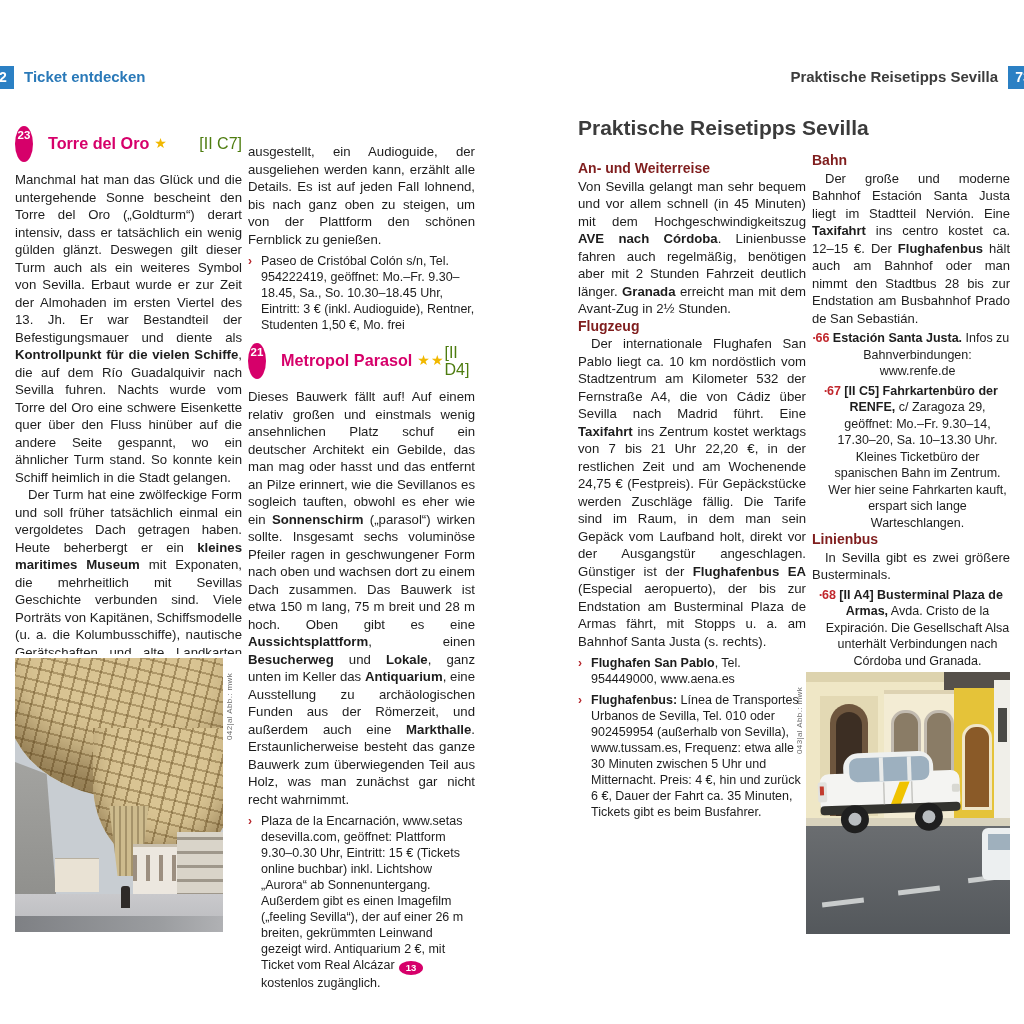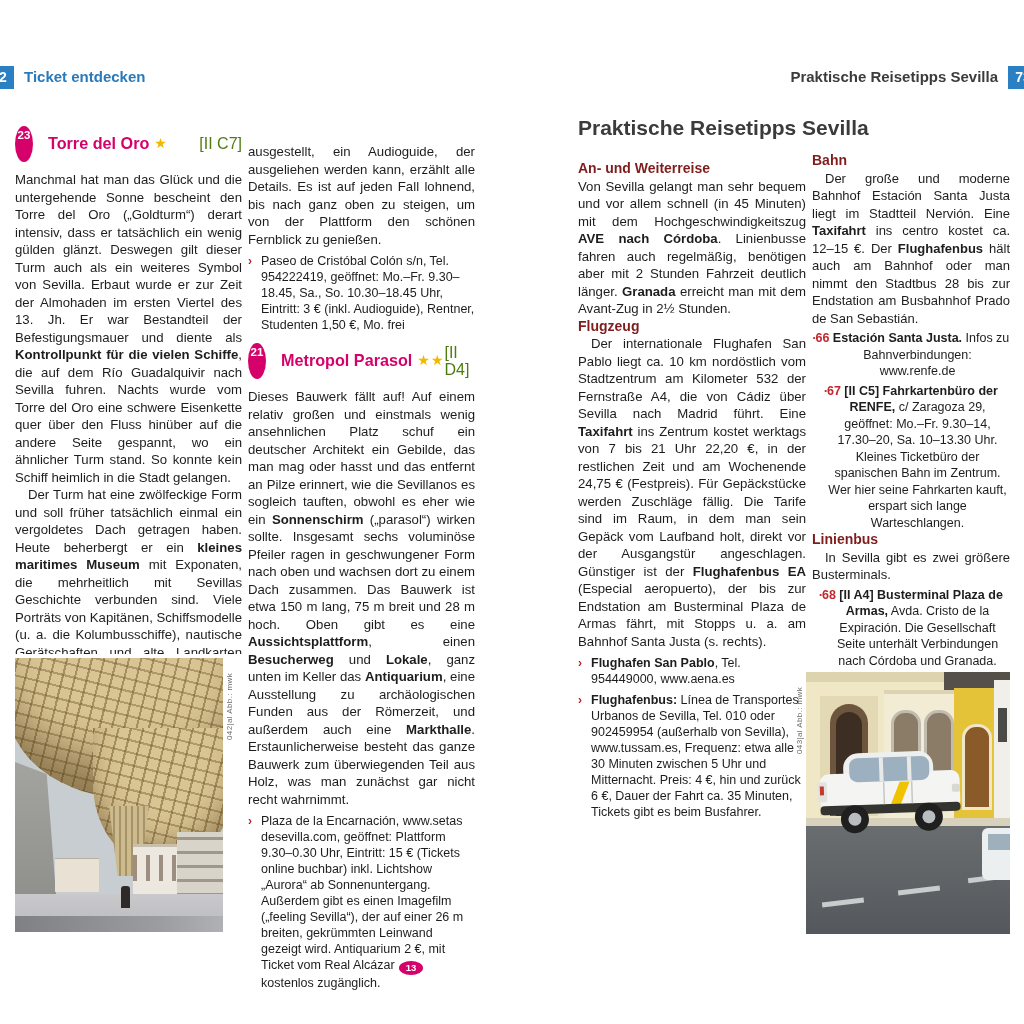--- a/index.html
+++ b/index.html
@@ -127,21 +127,21 @@
   </div>
 
 
   <div class="col" style="left:812px;top:152px;width:198px;font-size:13px;">
     <p class="subhead">Bahn</p>
     <p class="ind"><span>Der große und moderne Bahnhof Estación Santa Justa liegt im Stadtteil Nervión. Eine </span><span class="b">Taxifahrt</span><span> ins centro kostet ca. 12–15&nbsp;€. Der </span><span class="b">Flughafenbus</span><span> hält auch am Bahnhof oder man nimmt den Stadtbus 28 bis zur Endstation am Busbahnhof Prado de San Sebastián.</span></p>
     <div class="entry"><span class="r dot">•</span><span class="r b">66 </span><span class="b">Estación Santa Justa.</span><span> Infos zu Bahnverbindungen: www.renfe.de</span></div>
     <div class="entry"><span class="r dot">•</span><span class="r b">67 </span><span class="b">[II C5] Fahrkartenbüro der RENFE,</span><span> c/ Zaragoza 29, geöffnet: Mo.–Fr. 9.30–14, 17.30–20, Sa. 10–13.30&nbsp;Uhr. Kleines Ticketbüro der spanischen Bahn im Zentrum. Wer hier seine Fahrkarten kauft, erspart sich lange Warteschlangen.</span></div>
     <p class="subhead mt14">Linienbus</p>
     <p class="ind"><span>In Sevilla gibt es zwei größere Busterminals.</span></p>
-    <div class="entry"><span class="r dot">•</span><span class="r b">68 </span><span class="b">[II A4] Busterminal Plaza de Armas,</span><span> Avda. Cristo de la Expiración. Die Gesellschaft Seite unterhält Verbindungen nach Córdoba und Granada.</span></div>
+    <div class="entry"><span class="r dot">•</span><span class="r b">68 </span><span class="b">[II A4] Busterminal Plaza de Armas,</span><span> Avda. Cristo de la Expiración. Die Gesellschaft Alsa unterhält Verbindungen nach Córdoba und Granada.</span></div>
     <div class="entry"><span class="r dot">•</span><span class="r b">69 </span><span class="b">[II E7] Busterminal Prado de San Sebastián,</span><span> Prado de San Sebastián. Von hier kommt man per Straßenbahn ins Zentrum.</span></div>
   </div>
 
   <div class="photo ph-r">
     <div class="abs" style="left:0;top:0;width:204px;height:10px;background:#ddd3ae;"></div>
     <div class="abs" style="left:138px;top:0;width:66px;height:26px;background:#55504a;"></div>
     <div class="abs" style="left:148px;top:16px;width:34px;height:12px;background:#5f7a45;border-radius:6px;"></div>
     <div class="abs" style="left:14px;top:24px;width:58px;height:120px;background:#e3d9b4;"></div>
     <div class="abs" style="left:24px;top:32px;width:38px;height:112px;background:#6e563e;border-radius:19px 19px 0 0;"></div>
     <div class="abs" style="left:30px;top:40px;width:26px;height:104px;background:#3c2e23;border-radius:13px 13px 0 0;"></div>

